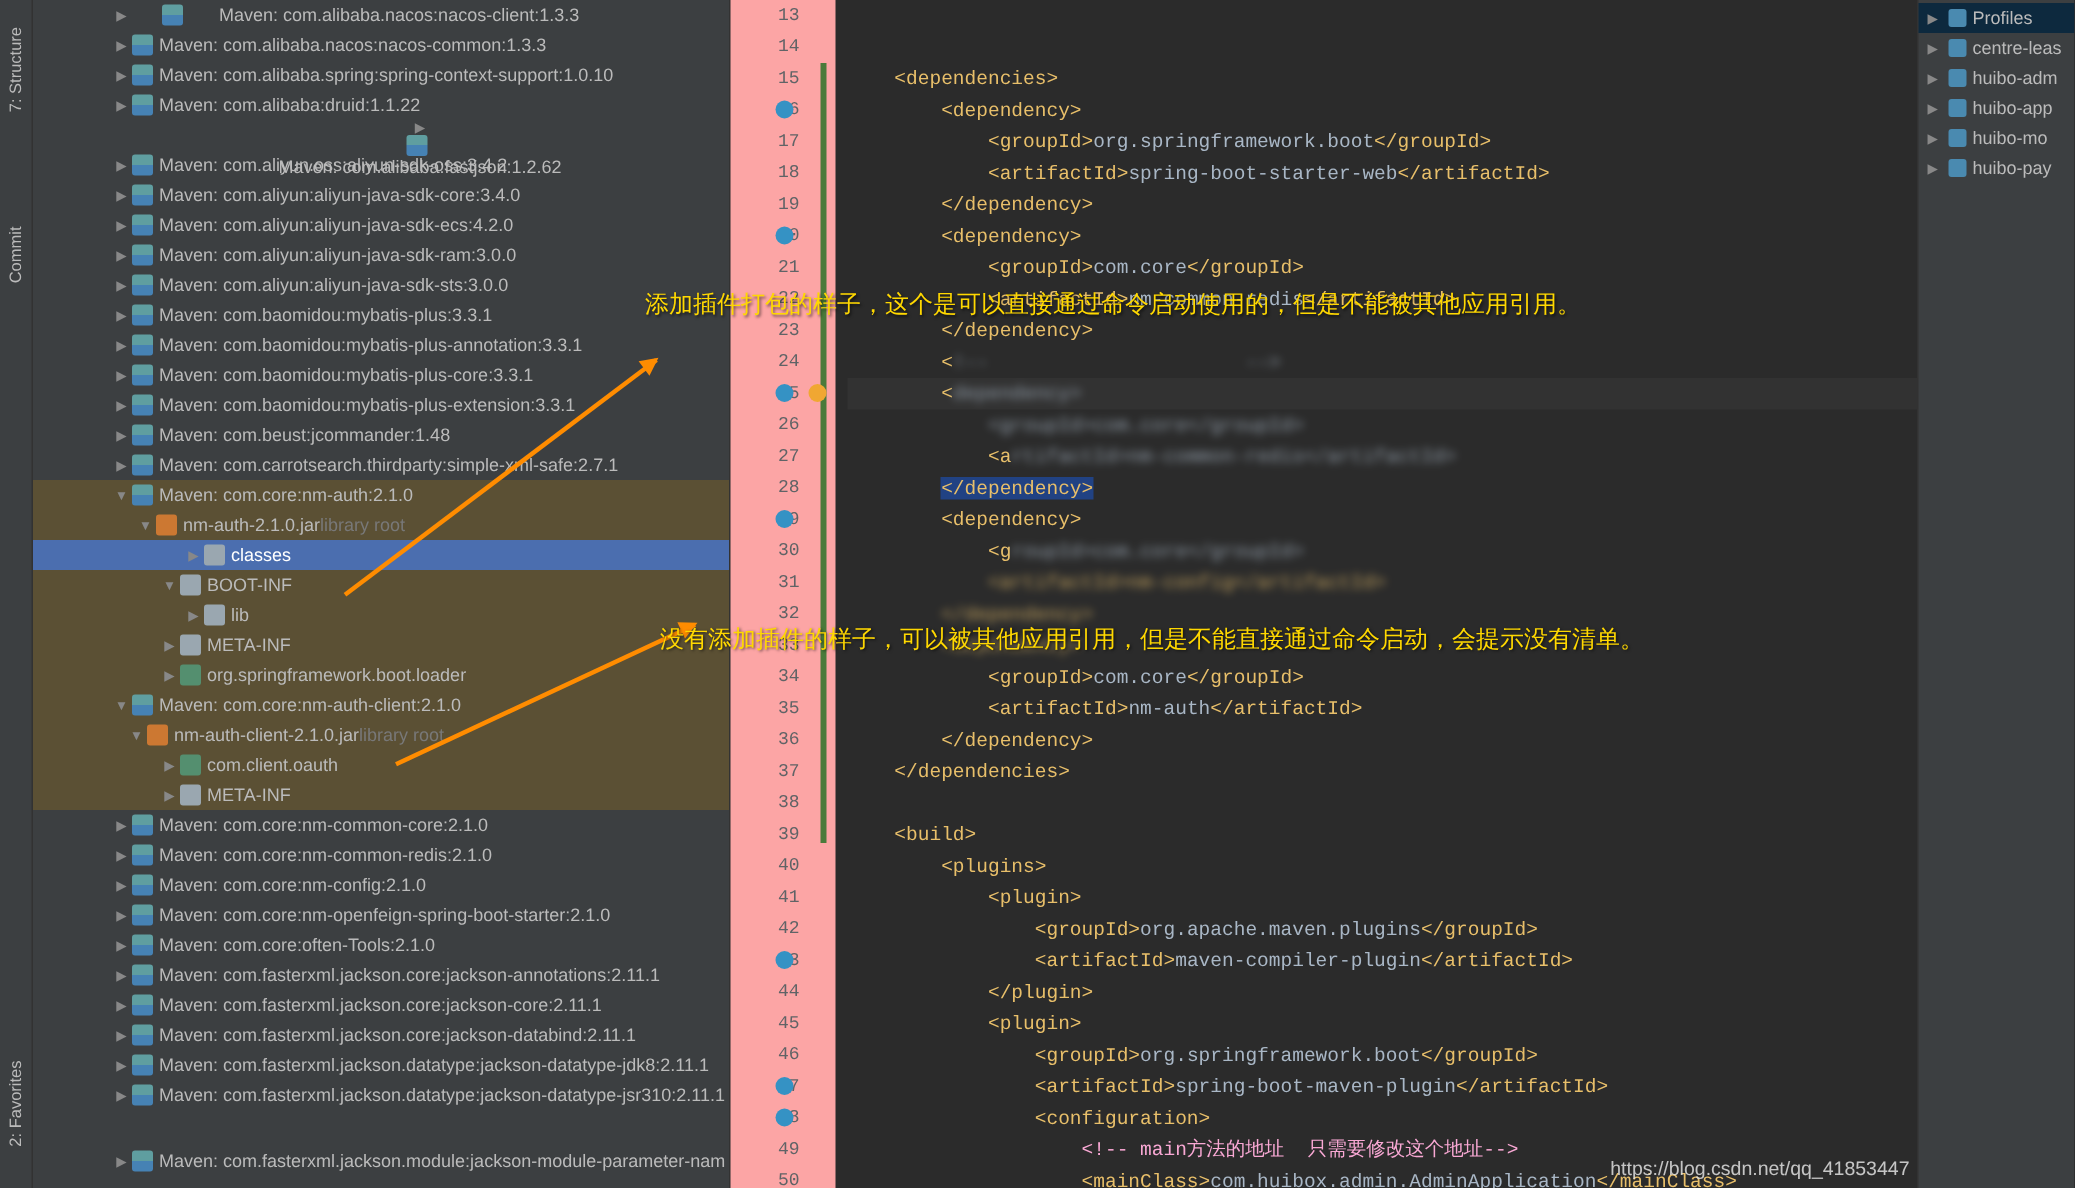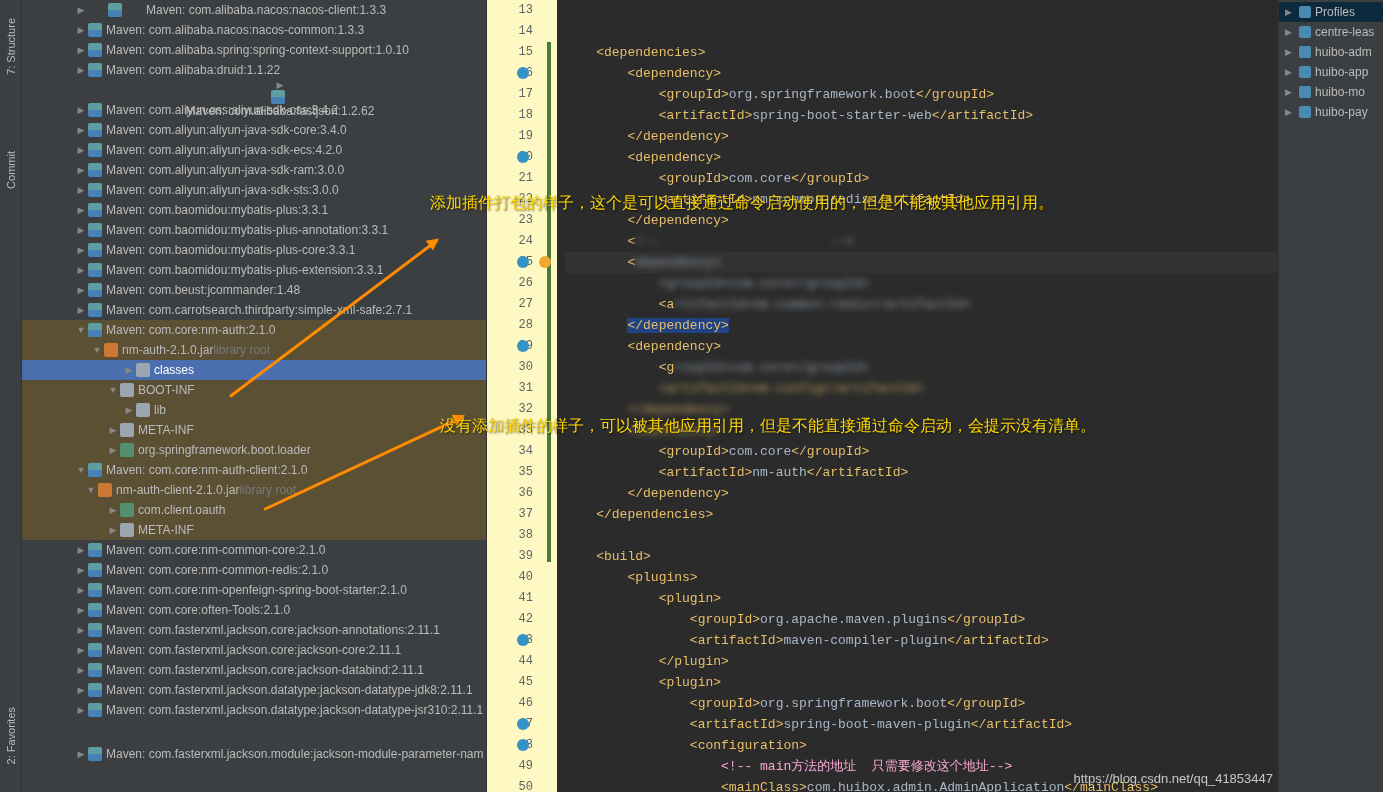--- a/index.html
+++ b/index.html
@@ -76,21 +76,21 @@
 .editor {
   flex: 1;
   display: flex;
   background: #2b2b2b;
   font-family: "Consolas", "Courier New", monospace;
   font-size: 13px;
   position: relative;
 }
 .gutter {
   width: 70px;
-  background: #fef9c3;
+  background: #fca5a5;
   text-align: right;
   color: #606366;
   padding-right: 24px;
   position: relative;
   font-size: 12px;
   line-height: 21px;
   padding-top: 0;
 }
 .gutter .ln { height: 21px; position: relative; }
 .gicon {
@@ -335,20 +335,25 @@
     </div>
     <div class="tree-item" style="padding-left: 52px;">
       <span class="arrow closed"></span>
       <span class="icon-lib"></span>
       <span>Maven: com.core:nm-common-core:2.1.0</span>
     </div>
     <div class="tree-item" style="padding-left: 52px;">
       <span class="arrow closed"></span>
       <span class="icon-lib"></span>
       <span>Maven: com.core:nm-common-redis:2.1.0</span>
+    </div>
+    <div class="tree-item" style="padding-left: 52px;">
+      <span class="arrow closed"></span>
+      <span class="icon-lib"></span>
+      <span>Maven: com.core:nm-config:2.1.0</span>
     </div>
     <div class="tree-item" style="padding-left: 52px;">
       <span class="arrow closed"></span>
       <span class="icon-lib"></span>
       <span>Maven: com.core:nm-openfeign-spring-boot-starter:2.1.0</span>
     </div>
     <div class="tree-item" style="padding-left: 52px;">
       <span class="arrow closed"></span>
       <span class="icon-lib"></span>
       <span>Maven: com.core:often-Tools:2.1.0</span>

